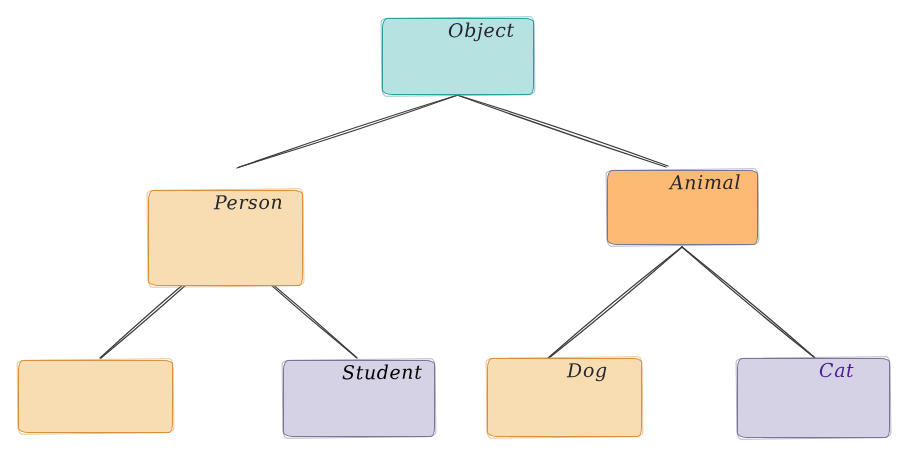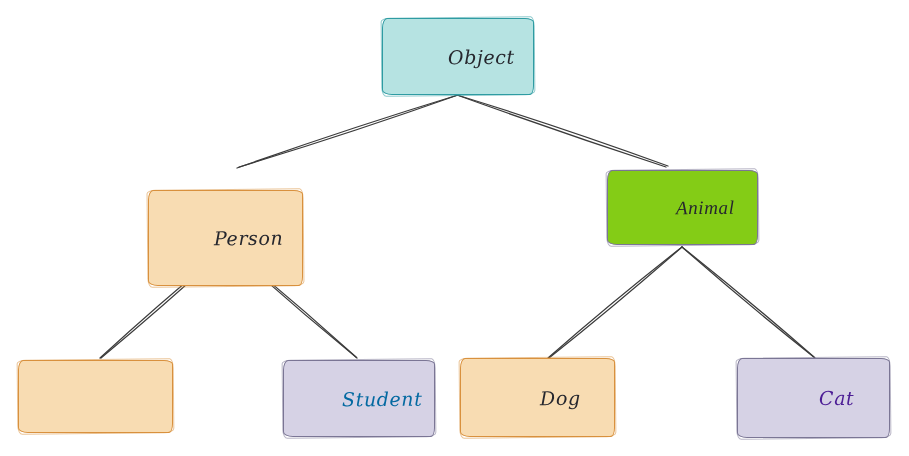--- a/index.html
+++ b/index.html
@@ -22,21 +22,21 @@
   .edge path {
     fill: none;
     stroke: #3b3b3b;
     stroke-width: 1.25;
     stroke-linecap: round;
   }
 
   .node {
     position: absolute;
     display: flex;
-    align-items: center;
+    align-items: flex-start;
     justify-content: center;
     border: 1.7px solid #000;
     border-radius: 5px 9px 4px 10px / 10px 4px 9px 5px;
     padding-left: 46px;
   }
   
   .node .sketch {
     position: absolute;
     inset: -2px;
     border: 1.1px solid;
@@ -51,21 +51,21 @@
     letter-spacing: 0.6px;
     color: #26272e;
     transform: rotate(-0.4deg);
   }
 
   .n-object  { left: 382px; top: 18px;  width: 152px; height: 77px; }
   .n-person  { left: 148px; top: 170px; width: 155px; height: 96px; margin-top: 20px; }
   .n-animal  { left: 607px; top: 170px; width: 151px; height: 75px; }
   .n-teacher { left: 18px;  top: 360px; width: 155px; height: 73px; }
   .n-student { left: 283px; top: 360px; width: 152px; height: 77px; }
-  .n-dog     { left: 460px; top: 358px; width: 155px; height: 79px; }
+  .n-dog     { left: 487px; top: 358px; width: 155px; height: 79px; }
   .n-cat     { left: 737px; top: 358px; width: 153px; height: 80px; }
 </style>
 </head>
 <body>
 
 <div class="canvas">
 
   <svg class="edges" viewBox="0 0 909 456" xmlns="http://www.w3.org/2000/svg">
     <g class="edge">
       <path d="M458,95 Q347,129 237,168" style="stroke: rgb(59, 59, 59);"></path>
@@ -96,32 +96,32 @@
   <div class="node n-object" style="background: rgb(182, 227, 226); border-color: rgb(47, 156, 163);">
     <span class="sketch" style="border-color: rgb(47, 156, 163);"></span>
     <span class="label" style="color: rgb(38, 39, 46);">Object</span>
   </div>
 
   <div class="node n-person" style="background: rgb(248, 220, 178); border-color: rgb(217, 145, 62);">
     <span class="sketch" style="border-color: rgb(217, 145, 62);"></span>
     <span class="label" style="color: rgb(38, 39, 46);">Person</span>
   </div>
 
-  <div class="node n-animal" style="background: #84cc16; border-color: rgb(123, 118, 149); font-family: Liberation Serif, serif;">
+  <div class="node n-animal" style="background: #fdba74; border-color: rgb(123, 118, 149);">
     <span class="sketch" style="border-color: rgb(123, 118, 149);"></span>
     <span class="label" style="color: rgb(38, 39, 46);">Animal</span>
   </div>
 
   <div class="node n-teacher" style="background: rgb(248, 220, 178); border-color: rgb(217, 145, 62);">
     <span class="sketch" style="border-color: rgb(217, 145, 62);"></span>
   </div>
 
   <div class="node n-student" style="background: rgb(214, 210, 229); border-color: rgb(123, 118, 149);">
     <span class="sketch" style="border-color: rgb(123, 118, 149);"></span>
-    <span class="label" style="color: #0369a1;">Student</span>
+    <span class="label" style="color: #000000;">Student</span>
   </div>
 
   <div class="node n-dog" style="background: rgb(248, 220, 178); border-color: rgb(217, 145, 62);">
     <span class="sketch" style="border-color: rgb(217, 145, 62);"></span>
     <span class="label" style="color: rgb(38, 39, 46);">Dog</span>
   </div>
 
   <div class="node n-cat" style="background: rgb(214, 210, 229); border-color: rgb(123, 118, 149);">
     <span class="sketch" style="border-color: rgb(123, 118, 149);"></span>
     <span class="label" style="color: #4c1d95;">Cat</span>

